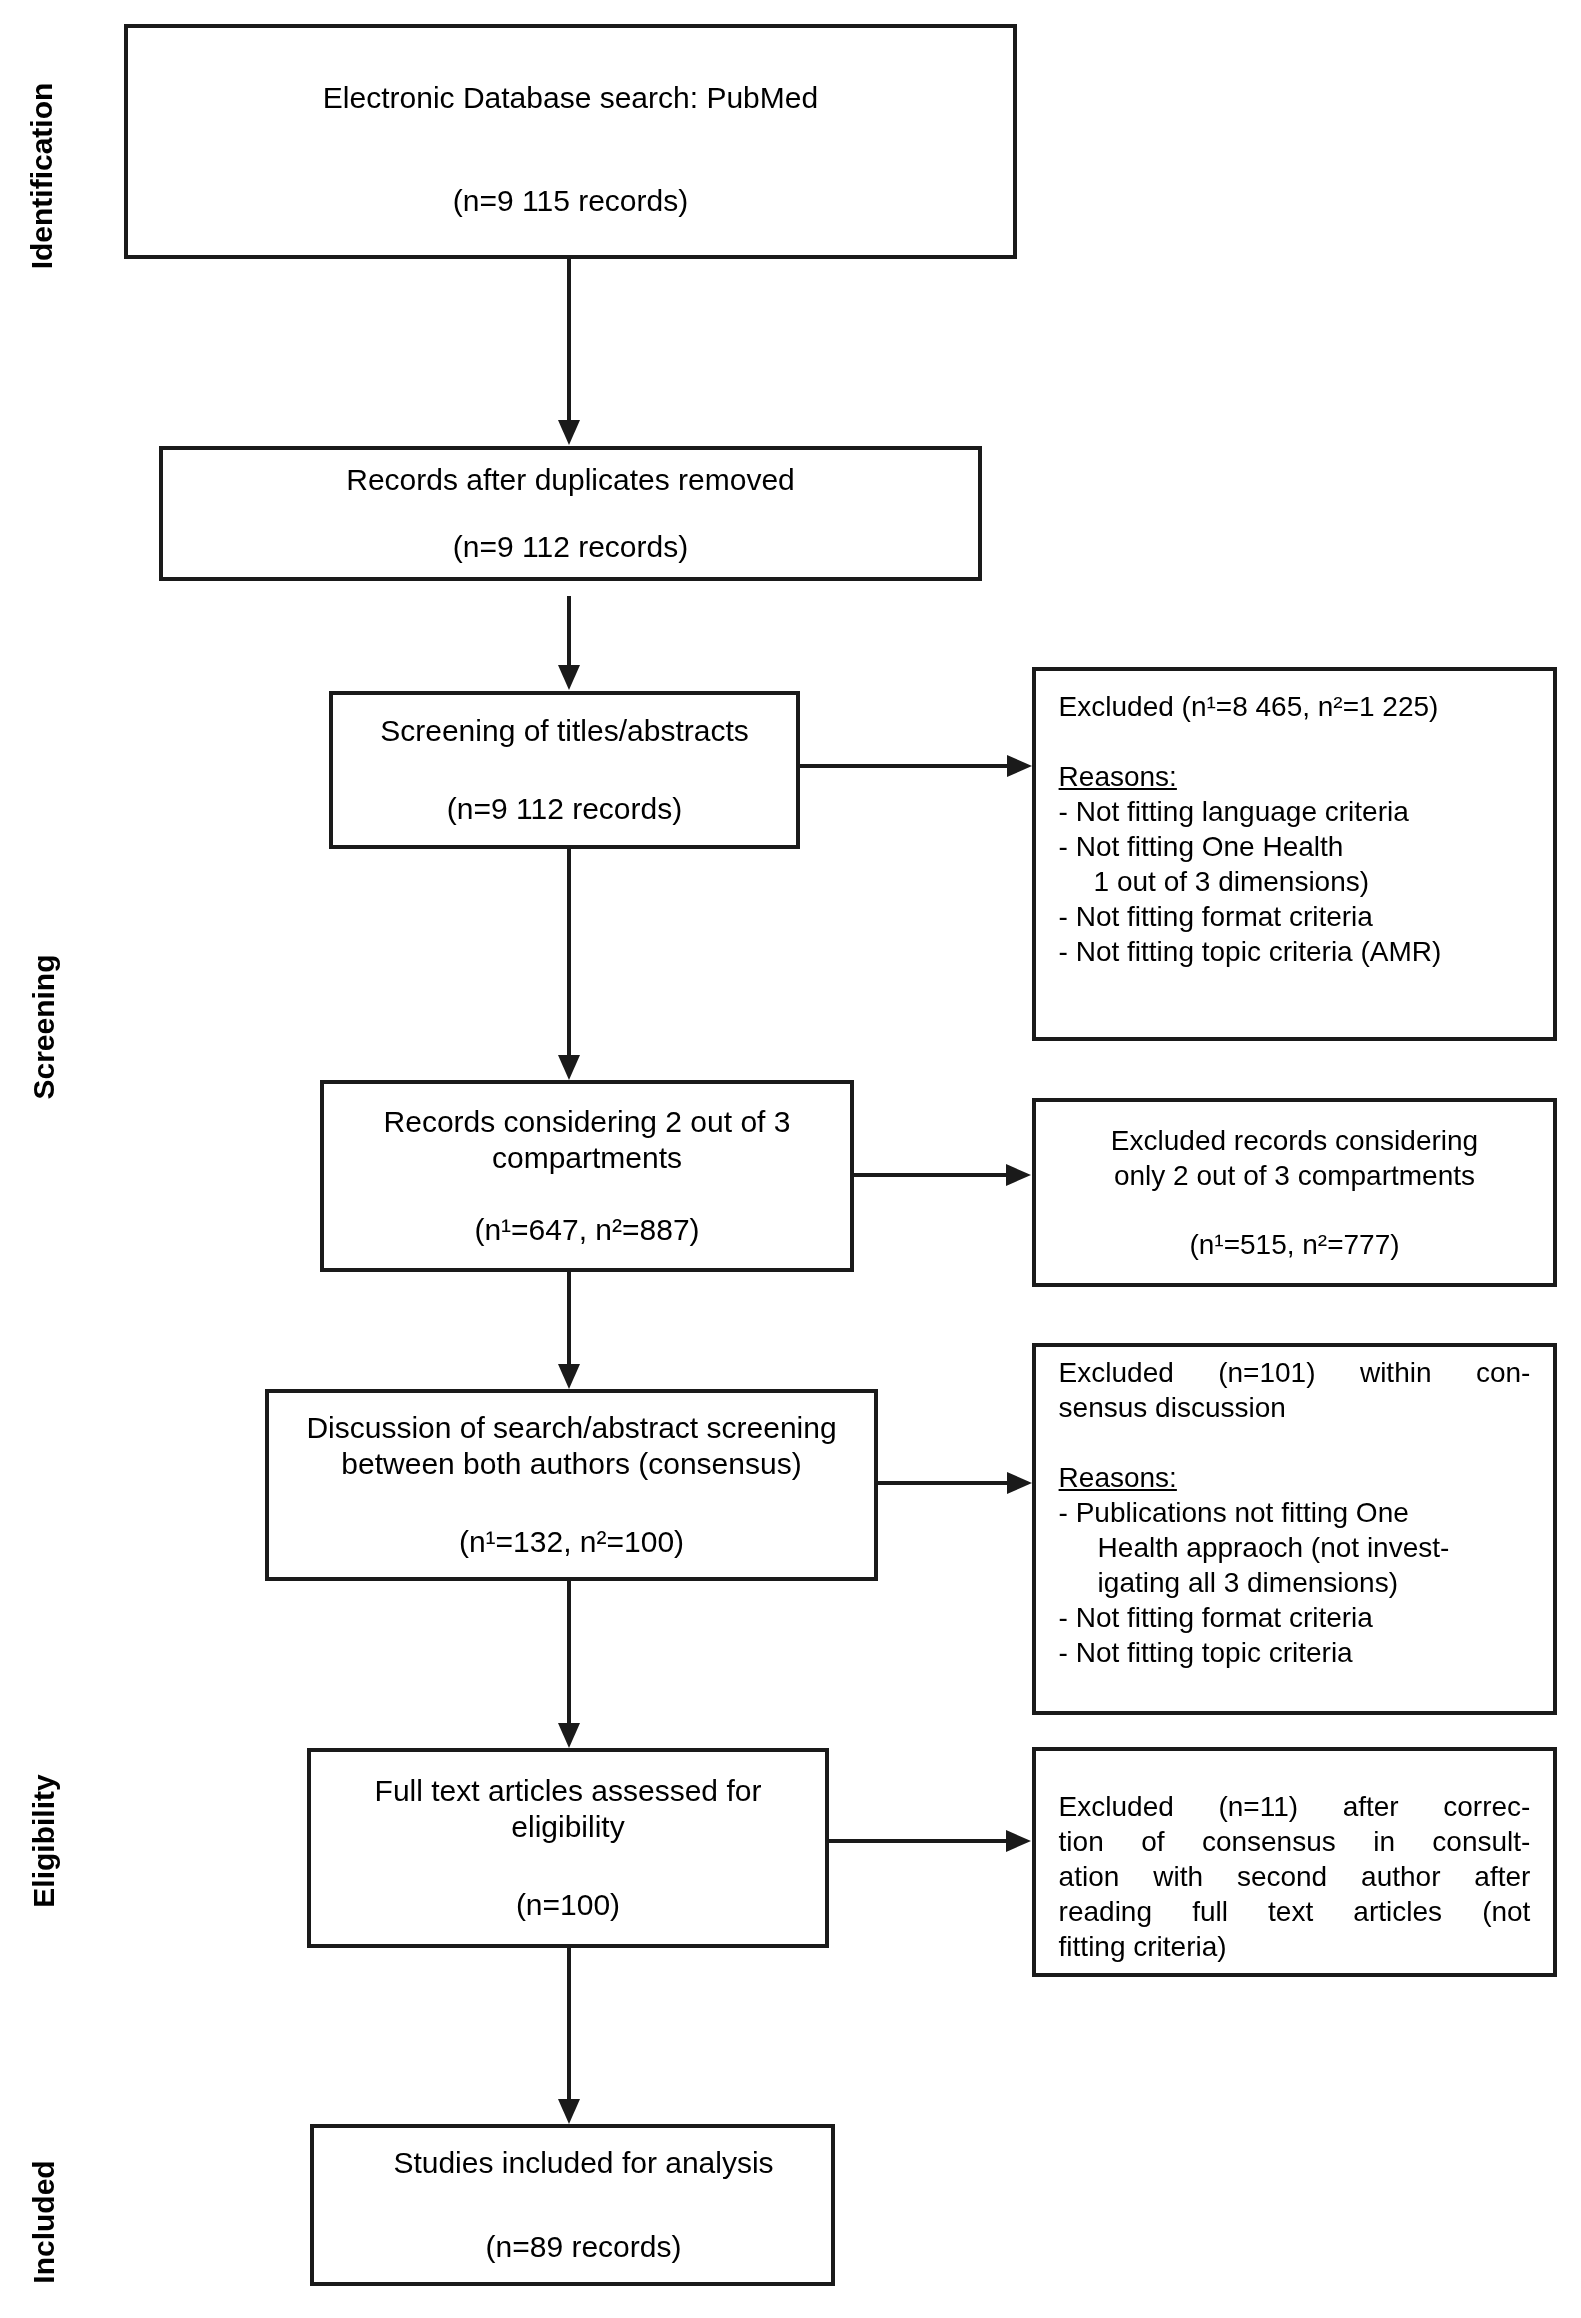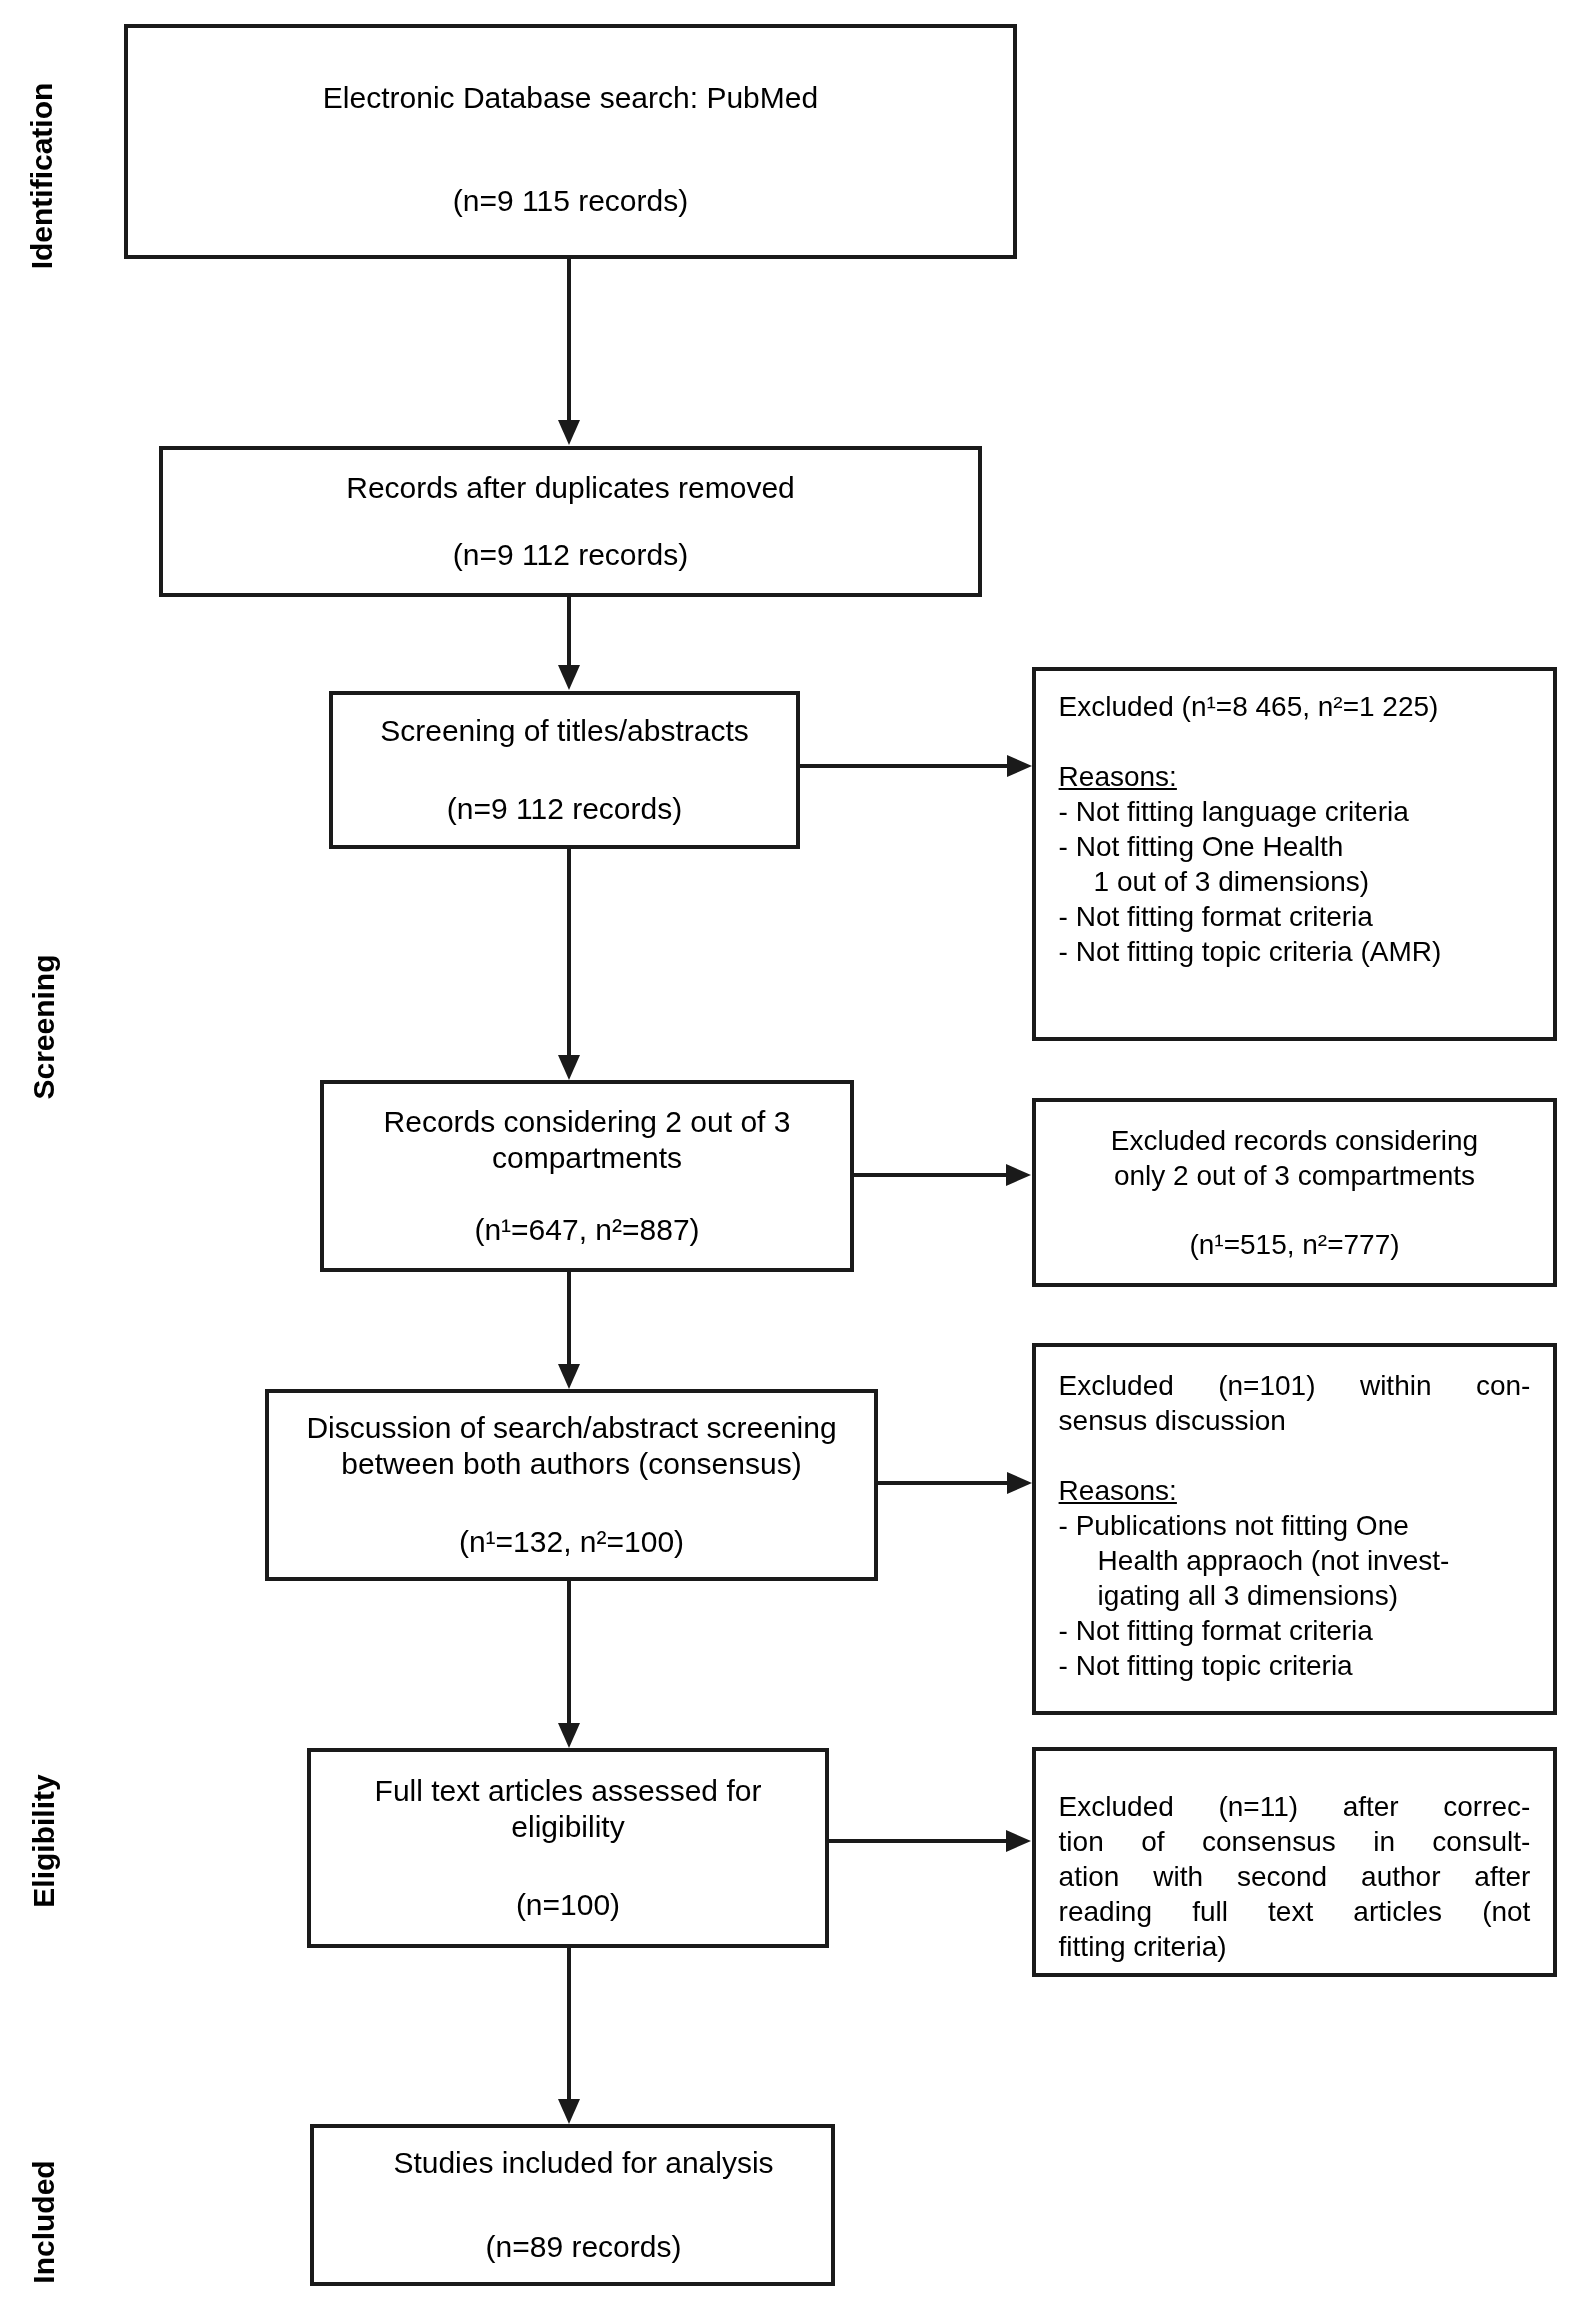--- a/index.html
+++ b/index.html
@@ -108,21 +108,21 @@
   <div class="vlabel" style="left:42px; top:176px;">Identification</div>
   <div class="vlabel" style="left:44px; top:1027px;">Screening</div>
   <div class="vlabel" style="left:44px; top:1841px;">Eligibility</div>
   <div class="vlabel" style="left:44px; top:2222px;">Included</div>
 
   <div class="box main" style="left:124px; top:24px; width:893px; height:235px; gap:67px; padding-top:15px;">
     <div>Electronic Database search: PubMed</div>
     <div>(n=9 115 records)</div>
   </div>
 
-  <div class="box main" style="left:159px; top:446px; width:823px; height:151px; gap:31px;">
+  <div class="box main" style="left:159px; top:446px; width:823px; height:135px; gap:31px;">
     <div>Records after duplicates removed</div>
     <div>(n=9 112 records)</div>
   </div>
 
   <div class="box main" style="left:329px; top:691px; width:471px; height:158px; gap:42px;">
     <div>Screening of titles/abstracts</div>
     <div>(n=9 112 records)</div>
   </div>
 
   <div class="box main" style="left:320px; top:1080px; width:534px; height:192px; gap:36px;">
@@ -157,21 +157,21 @@
   </div>
 
   <div class="box side-center" style="left:1032px; top:1087px; width:525px; height:189px;margin-top:11px;">
     <div>
       <div>Excluded records considering</div>
       <div>only 2 out of 3 compartments</div>
     </div>
     <div>(n¹=515, n²=777)</div>
   </div>
 
-  <div class="box side" style="left:1032px; top:1343px; width:525px; height:372px; padding-top:21px;">
+  <div class="box side" style="left:1032px; top:1343px; width:525px; height:372px; padding-top:8px;">
     <div class="just">Excluded (n=101) within con-</div>
     <div class="row">sensus discussion</div>
     <div class="spacer"></div>
     <div class="row u">Reasons:</div>
     <div class="row">- Publications not fitting One</div>
     <div class="row cont2">Health appraoch (not invest-</div>
     <div class="row cont2">igating all 3 dimensions)</div>
     <div class="row">- Not fitting format criteria</div>
     <div class="row">- Not fitting topic criteria</div>
   </div>

